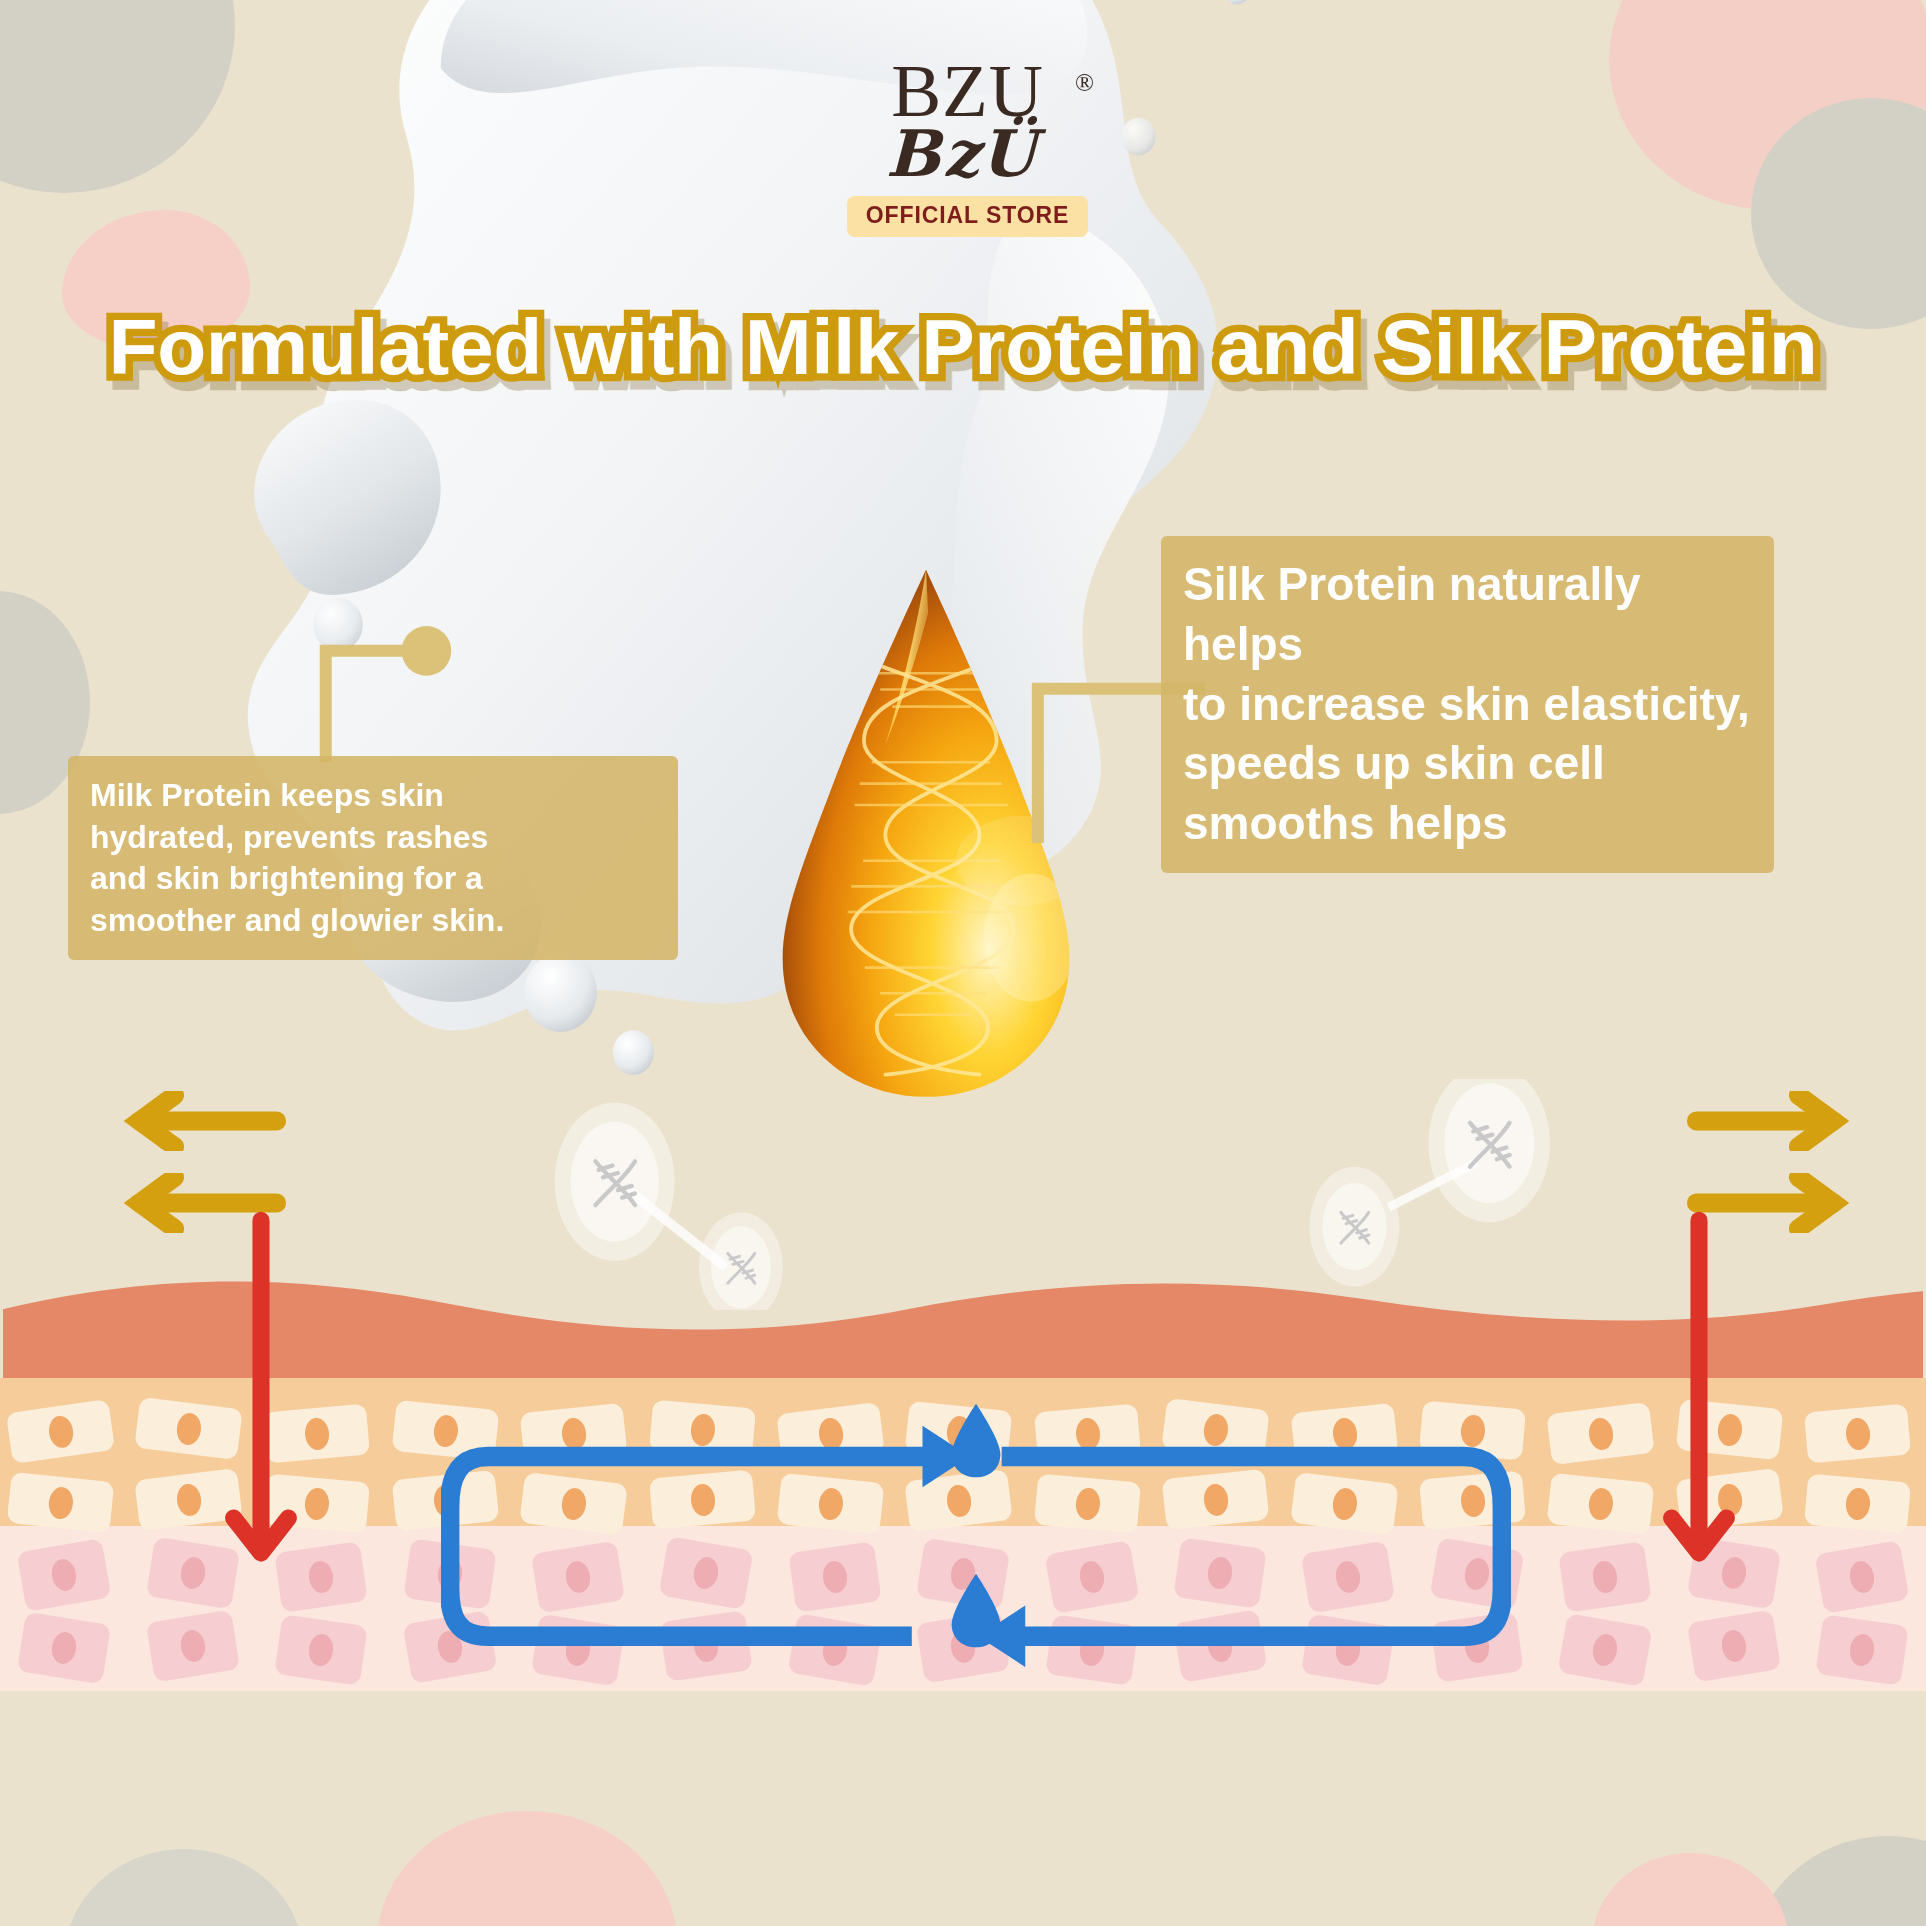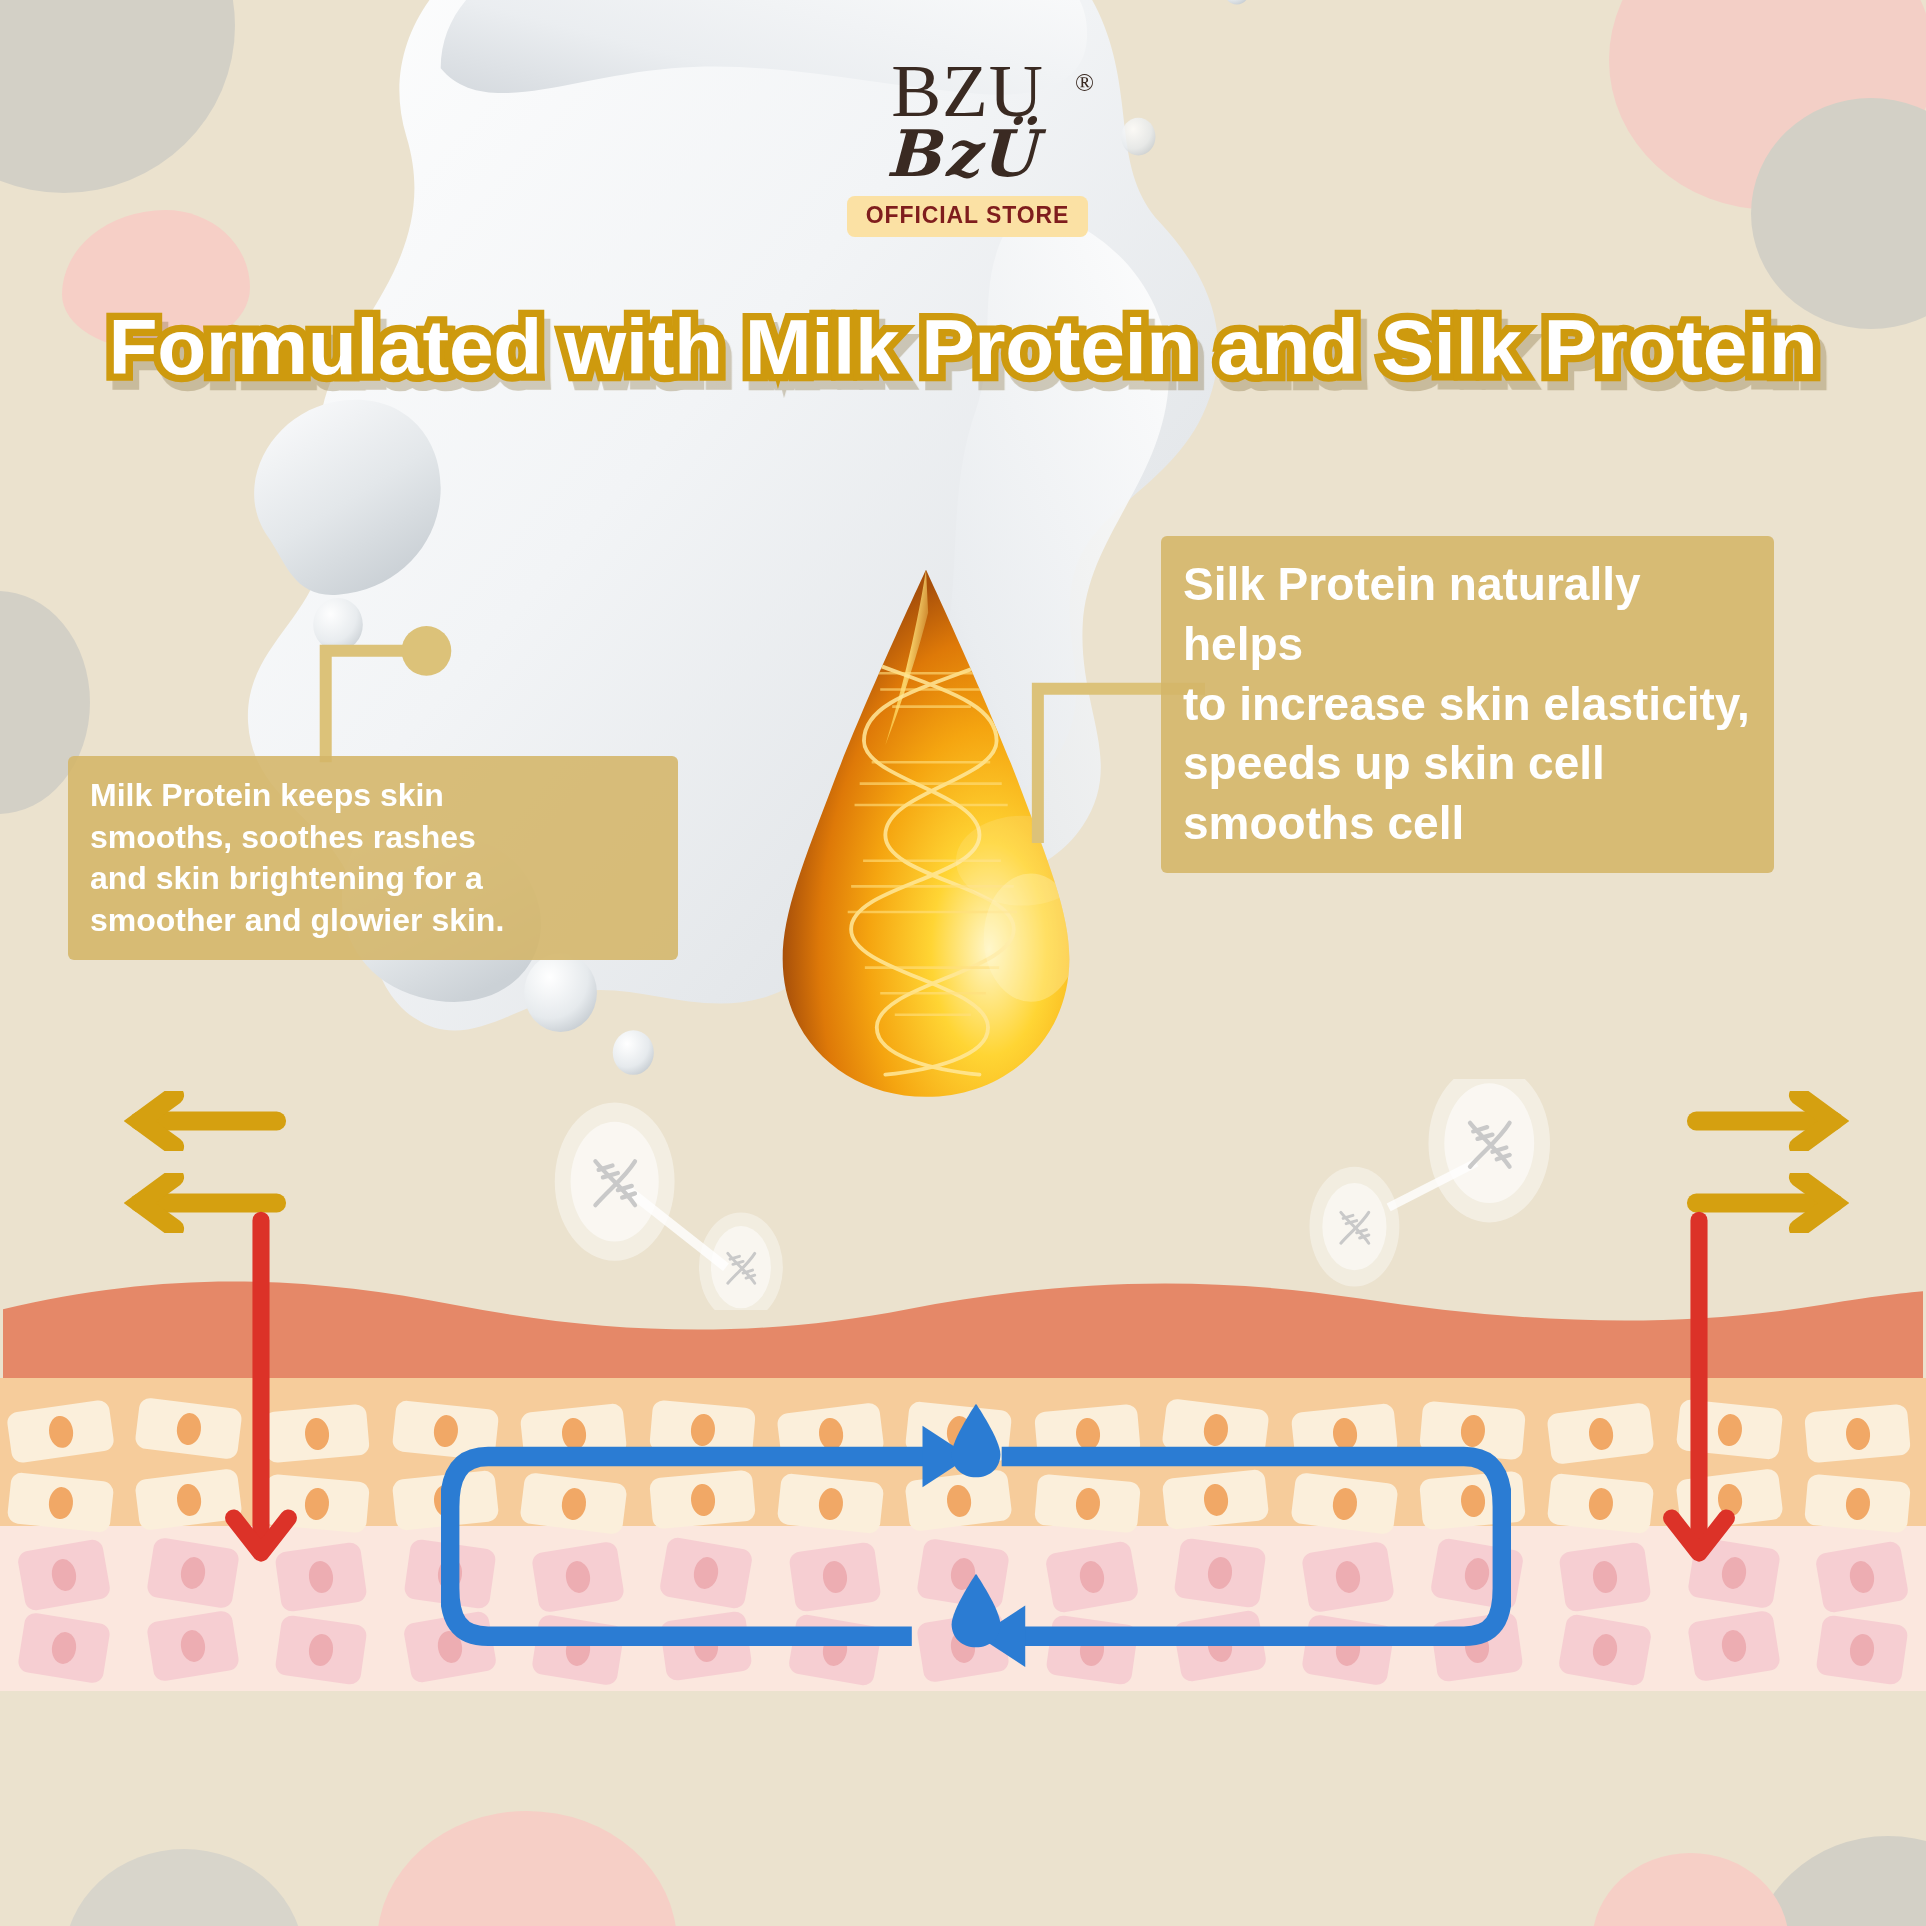--- a/index.html
+++ b/index.html
@@ -222,30 +222,30 @@
   </div>
 
   <div class="lead" style="left:1025px;top:663px;width:180px;height:180px;">
     <svg width="180" height="180" viewBox="0 0 420 420" xmlns="http://www.w3.org/2000/svg">
       <path d="M30,420 L30,60 L420,60" stroke="#DCC279" stroke-width="28" fill="none"></path>
     </svg>
   </div>
 
   <div class="callout" id="callout-left">
     <span>Milk Protein keeps skin</span>
-    <span>smooths, soothes rashes</span>
+    <span>hydrated, prevents rashes</span>
     <span>and skin brightening for a</span>
     <span>smoother and glowier skin.</span>
   </div>
 
   <div class="callout" id="callout-right">
     <span>Silk Protein naturally helps</span>
     <span>to increase skin elasticity,</span>
     <span>speeds up skin cell</span>
-    <span>smooths cell</span>
+    <span>smooths helps</span>
   </div>
 
   <div class="molecule" style="left:531px;top:1096px;width:300px;height:214px;">
     <svg width="300" height="214" viewBox="0 0 700 500" xmlns="http://www.w3.org/2000/svg">
       <line x1="220" y1="215" x2="455" y2="400" stroke="#FFFFFF" stroke-width="22" opacity=".8"></line>
       <ellipse cx="195" cy="200" rx="140" ry="185" fill="#FFFFFF" opacity=".42"></ellipse>
       <ellipse cx="195" cy="200" rx="103" ry="140" fill="#FFFFFF" opacity=".55"></ellipse>
       <g transform="translate(195,200) scale(1.25)">
         <g stroke="#C9C9C9" stroke-width="8" fill="none" stroke-linecap="round">
           <path d="M-36,-38 C-10,-6 18,14 38,44"></path>

